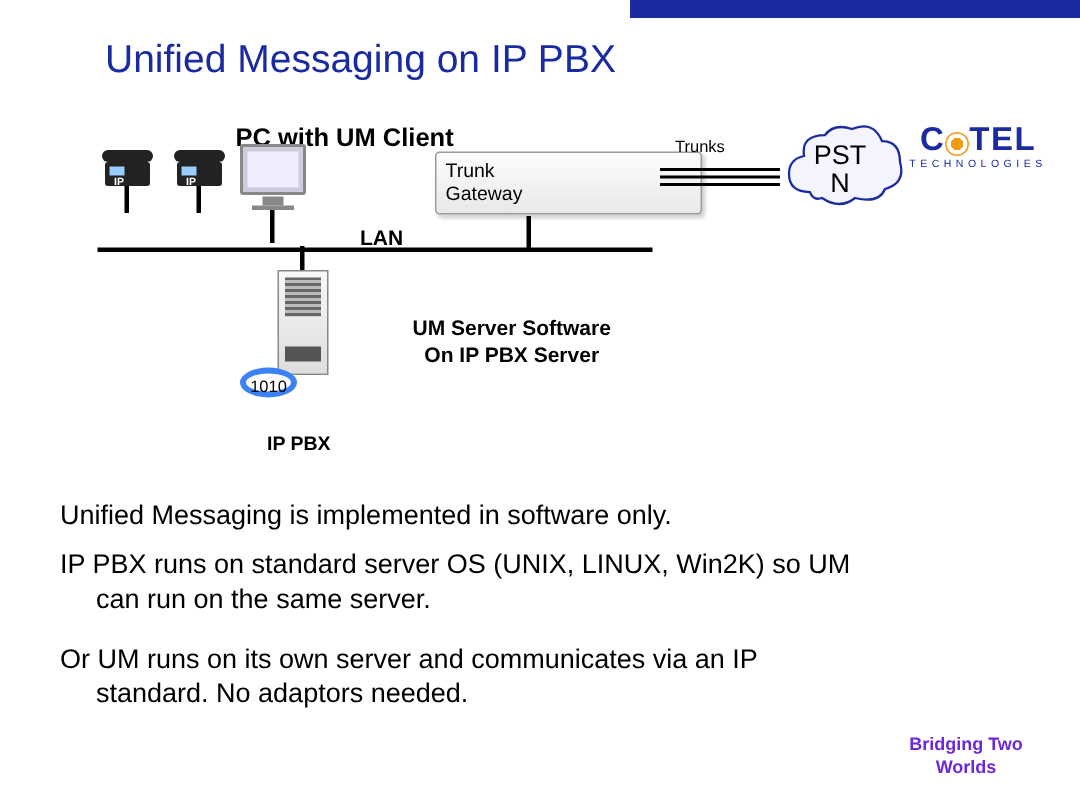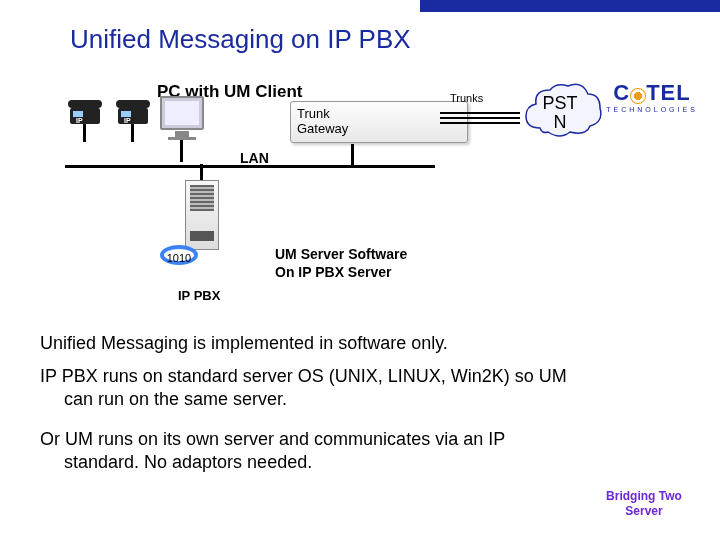--- a/index.html
+++ b/index.html
@@ -133,21 +133,21 @@
   .server-tag{
     position:absolute;top:245px;left:160px;
     width:38px;height:20px;border:4px solid #3b82f6;border-radius:50%;
     font-size:11px;text-align:center;line-height:18px;background:#fff;
   }
   .ippbx-label{
     position:absolute;top:288px;left:178px;font-size:13px;font-weight:bold;
   }
   .umserver-label{
     position:absolute;top:210px;left:275px;font-size:14px;font-weight:bold;
-    text-align:left;line-height:1.25;margin-top:36px;
+    text-align:center;line-height:1.25;
   }
   .body-text{
     position:absolute; left:40px; width:540px;
     font-size:18px; line-height:1.3;
     text-indent:-24px; padding-left:24px;
   }
   .bt1{top:332px;}
   .bt2{top:365px;}
   .bt3{top:428px;}
 </style>
@@ -223,14 +223,14 @@
 <div class="ippbx-label">IP PBX</div>
 <div class="umserver-label" style="white-space:pre-line;">UM Server Software
 On IP PBX Server</div>
 
 <div class="body-text bt1">Unified Messaging is implemented in software only.</div>
 <div class="body-text bt2">IP PBX runs on standard server OS (UNIX, LINUX, Win2K) so UM can run on the same server.</div>
 <div class="body-text bt3">Or UM runs on its own server and communicates via an IP standard.  No adaptors needed.</div>
 
 <div class="footer">
   <div>Bridging Two</div>
-  <div>Server</div>
+  <div>Worlds</div>
 </div>
 
 </body></html>

